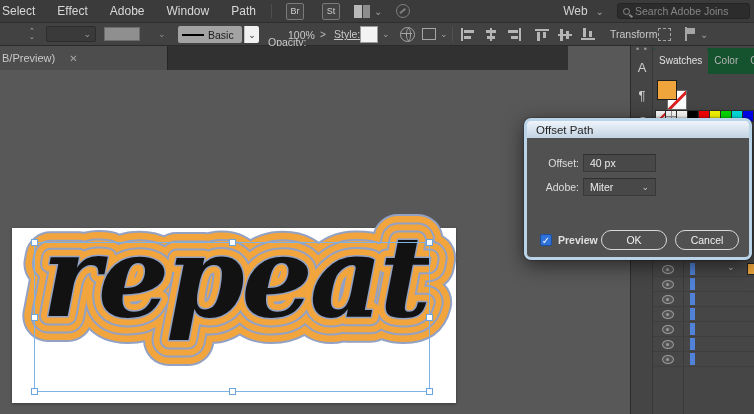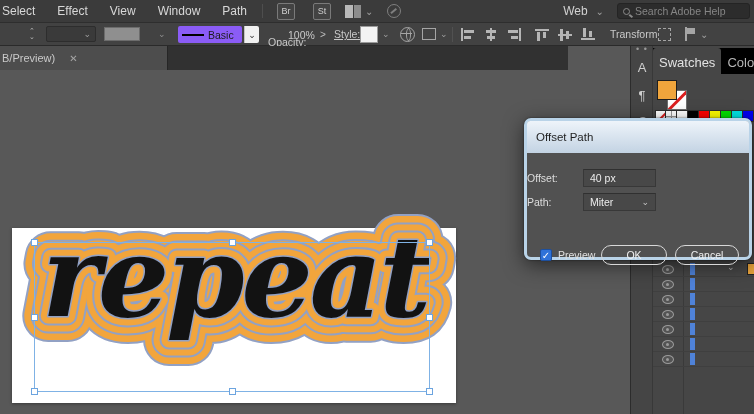--- a/index.html
+++ b/index.html
@@ -30,21 +30,21 @@
   .search-icon::after{content:"";position:absolute;left:5px;top:6px;width:4px;height:1.5px;background:#8a8a8a;transform:rotate(38deg)}
 
   
   .controlbar{position:absolute;left:0;top:22px;width:754px;height:24px;background:#424242;
               border-top:1px solid #2e2e2e;border-bottom:1px solid #2a2a2a;color:#c9c9c9;font-size:10.5px}
   .cb{position:absolute;top:0;height:22px;display:flex;align-items:center}
   .stepper{left:26px;flex-direction:column;justify-content:center;color:#bdbdbd;font-size:7px;line-height:6px;width:12px}
   .dd{background:#3a3a3a;border:1px solid #2d2d2d;border-radius:2px;height:16px;display:flex;align-items:center;
       justify-content:flex-end;padding:0 4px;color:#9f9f9f;font-size:9px}
   .graybox{left:104px;top:4px;width:36px;height:14px;background:#8f8f8f;border:1px solid #6c6c6c}
-  .stroke-widget{left:178px;top:3px;width:64px;height:17px;background:#8b5cf6;border-radius:2px;display:flex;
+  .stroke-widget{left:178px;top:3px;width:64px;height:17px;background:#a3a3a3;border-radius:2px;display:flex;
                  align-items:center;padding:0 4px;color:#1c1c1c;font-size:10.5px;gap:4px}
   .stroke-line{width:22px;height:2px;background:#000;flex:none}
   .sw-chev{left:244px;top:3px;width:15px;height:17px;background:#f1f1f1;border-radius:0 2px 2px 0;color:#333;
            font-size:9px;display:flex;align-items:center;justify-content:center;border-left:1px solid #c4c4c4}
   .link-label{text-decoration:underline}
   .opval{left:288px;top:3px}
   .expander{left:320px;top:3px;color:#bdbdbd;font-size:10px}
   .style-swatch{left:360px;top:3px;width:18px;height:17px;background:#f3f3f3;border:1px solid #9b9b9b}
   .globe-icon{left:400px;top:4px;width:15px;height:15px;border:1.5px solid #a5a5a5;border-radius:50%;position:absolute}
   .globe-icon::before{content:"";position:absolute;left:5px;top:0;width:3px;height:11px;border:1px solid #a5a5a5;border-radius:50%}
@@ -78,22 +78,22 @@
   .h-ml{left:-4px;top:71px}.h-mr{right:-4px;top:71px}
   .h-bl{left:-4px;bottom:-4px}.h-bm{left:194px;bottom:-4px}.h-br{right:-4px;bottom:-4px}
 
   
   .right-region{position:absolute;left:630px;top:46px;width:124px;height:368px;background:#454545;border-left:1px solid #2c2c2c}
   .tool-strip{position:absolute;left:0;top:0;width:22px;height:368px;background:#454545;border-right:1px solid #383838;
               color:#c9c9c9;text-align:center}
   .strip-dots{position:absolute;left:0;top:-2px;width:22px;color:#9a9a9a;font-size:9px;letter-spacing:1px}
   .strip-icon{position:absolute;left:0;width:22px;font-size:13px;color:#cfcfcf}
   .panel{position:absolute;left:22px;top:0;width:102px;height:368px;background:#464646}
-  .panel-tabs{position:absolute;left:0;top:2px;width:102px;height:26px;background:#000000;display:flex;
-              font-size:13px;color:#b5b5b5}
+  .panel-tabs{position:absolute;left:0;top:2px;width:102px;height:26px;background:#14532d;display:flex;
+              font-size:10px;color:#b5b5b5}
   .ptab{padding:7px 6px 0 6px;white-space:nowrap}
   .ptab.active{background:#464646;color:#e2e2e2;border-radius:3px 3px 0 0}
   .fill-swatch{position:absolute;left:4px;top:34px;width:20px;height:20px;border:1px solid #1f1f1f;z-index:2}
   .stroke-swatch{position:absolute;left:14px;top:44px;width:20px;height:20px;background:#fff;border:1px solid #6e6e6e;
                  overflow:hidden;z-index:1}
   .stroke-swatch::after{content:"";position:absolute;left:-4px;top:8px;width:28px;height:3px;background:#dc1f1f;transform:rotate(-45deg)}
   .swatch-row{position:absolute;left:2px;top:64px;display:flex;gap:0}
   .chip{width:11px;height:12px;border:1px solid #2e2e2e;border-left-width:0}
   .chip:first-child{border-left-width:1px}
   .chip.slash{background:#fff;position:relative;overflow:hidden}
@@ -108,59 +108,59 @@
   .layer-row{position:relative;height:15px;border-bottom:1px solid #3f3f3f}
   .eye{position:absolute;left:9px;top:3px;width:12px;height:9px;border:1px solid #9b9b9b;border-radius:50%;background:#545454}
   .eye::after{content:"";position:absolute;left:3px;top:2px;width:3px;height:3px;background:#9b9b9b;border-radius:50%}
   .sel-dash{position:absolute;left:37px;top:1px;width:5px;height:12px;background:#4f82d8}
   .layer-chev{position:absolute;left:96px;top:216px;color:#b5b5b5;font-size:9px;z-index:2}
   .layer-thumb{position:absolute;left:116px;top:217px;width:9px;height:12px;background:#e8a33c;border:1px solid #222;z-index:2}
 
   
   .dialog{position:absolute;left:524px;top:118px;width:228px;height:142px;background:#515151;
           border:3px solid #b9d3e8;border-radius:7px;box-shadow:0 5px 20px rgba(0,0,0,.55),0 0 2px rgba(0,0,0,.6);z-index:10}
-  .dialog-title{height:32px;background:linear-gradient(#eef4fa,#c3d3e3);border-radius:3px 3px 0 0;
+  .dialog-title{height:17px;background:linear-gradient(#eef4fa,#c3d3e3);border-radius:3px 3px 0 0;
                 color:#1f1f1f;font-size:11.5px;display:flex;align-items:center;padding-left:9px}
   .dialog-body{position:relative;width:100%;height:116px;font-size:10.5px;color:#e0e0e0}
   .drow{position:absolute;left:0;height:18px;display:flex;align-items:center}
-  .dlabel{width:56px;text-align:left;padding-right:4px;color:#dedede}
+  .dlabel{width:56px;text-align:right;padding-right:4px;color:#dedede}
   .dfield{width:73px;height:18px;background:#484848;border:1px solid #383838;border-top-color:#303030;
           display:flex;align-items:center;padding:4px 6px;color:#ececec}
   .dfield .fchev{margin-left:auto;color:#c5c5c5;font-size:9px}
   .checkbox{width:12px;height:12px;background:#2f72d9;border:1px solid #1d4f9e;border-radius:2px;color:#fff;
             font-size:10px;line-height:11px;text-align:center;margin-right:6px}
   .dbtn{position:absolute;height:20px;border:1.5px solid #d8d8d8;border-radius:11px;color:#f0f0f0;
         display:flex;align-items:center;justify-content:center;font-size:10.5px;background:transparent}
 </style>
 </head>
 <body>
 
 <div class="menubar">
   <span class="menu-item">Select</span>
   <span class="menu-item">Effect</span>
-  <span class="menu-item">View</span>
+  <span class="menu-item">Adobe</span>
   <span class="menu-item">Window</span>
   <span class="menu-item">Path</span>
   <span class="mb-sep"></span>
   <span class="sq-btn">Br</span>
   <span class="sq-btn" style="margin-left:18px">St</span>
   <span class="ws-icon">
       <i></i>
       <i></i>
     </span>
   <span class="chev">⌄</span>
   <span class="share-icon"></span>
   <div class="menubar-right">
     <span class="ws-switch">
       <span>Web</span>
       <span class="chev">⌄</span>
     </span>
     <span class="searchbox">
       <span class="search-icon"></span>
-      <span>Search Adobe Help</span>
+      <span>Search Adobe Joins</span>
     </span>
   </div>
 </div>
 
 <div class="controlbar">
   <span class="cb stepper">
     <span>⌃</span>
     <span>⌄</span>
   </span>
   <span class="cb dd" style="left:46px;top:3px;width:50px">
@@ -330,26 +330,26 @@
 <div class="dialog">
   <div class="dialog-title">Offset Path</div>
   <div class="dialog-body">
     <div class="drow" style="top:16px">
       <span class="dlabel">Offset:</span>
       <span class="dfield">
         <span>40 px</span>
       </span>
     </div>
     <div class="drow" style="top:40px">
-      <span class="dlabel">Path:</span>
+      <span class="dlabel">Adobe:</span>
       <span class="dfield">
         <span>Miter</span>
         <span class="fchev">⌄</span>
       </span>
     </div>
     <div class="drow" style="top:93px;left:13px">
       <span class="checkbox">✓</span>
-      <span style="font-weight:normal">Preview</span>
+      <span style="font-weight:bold">Preview</span>
     </div>
     <button class="dbtn" style="left:148px;top:92px;width:64px">Cancel</button>
     <button class="dbtn" style="left:74px;top:92px;width:66px">OK</button>
   </div>
 </div>
 
 </body></html>

